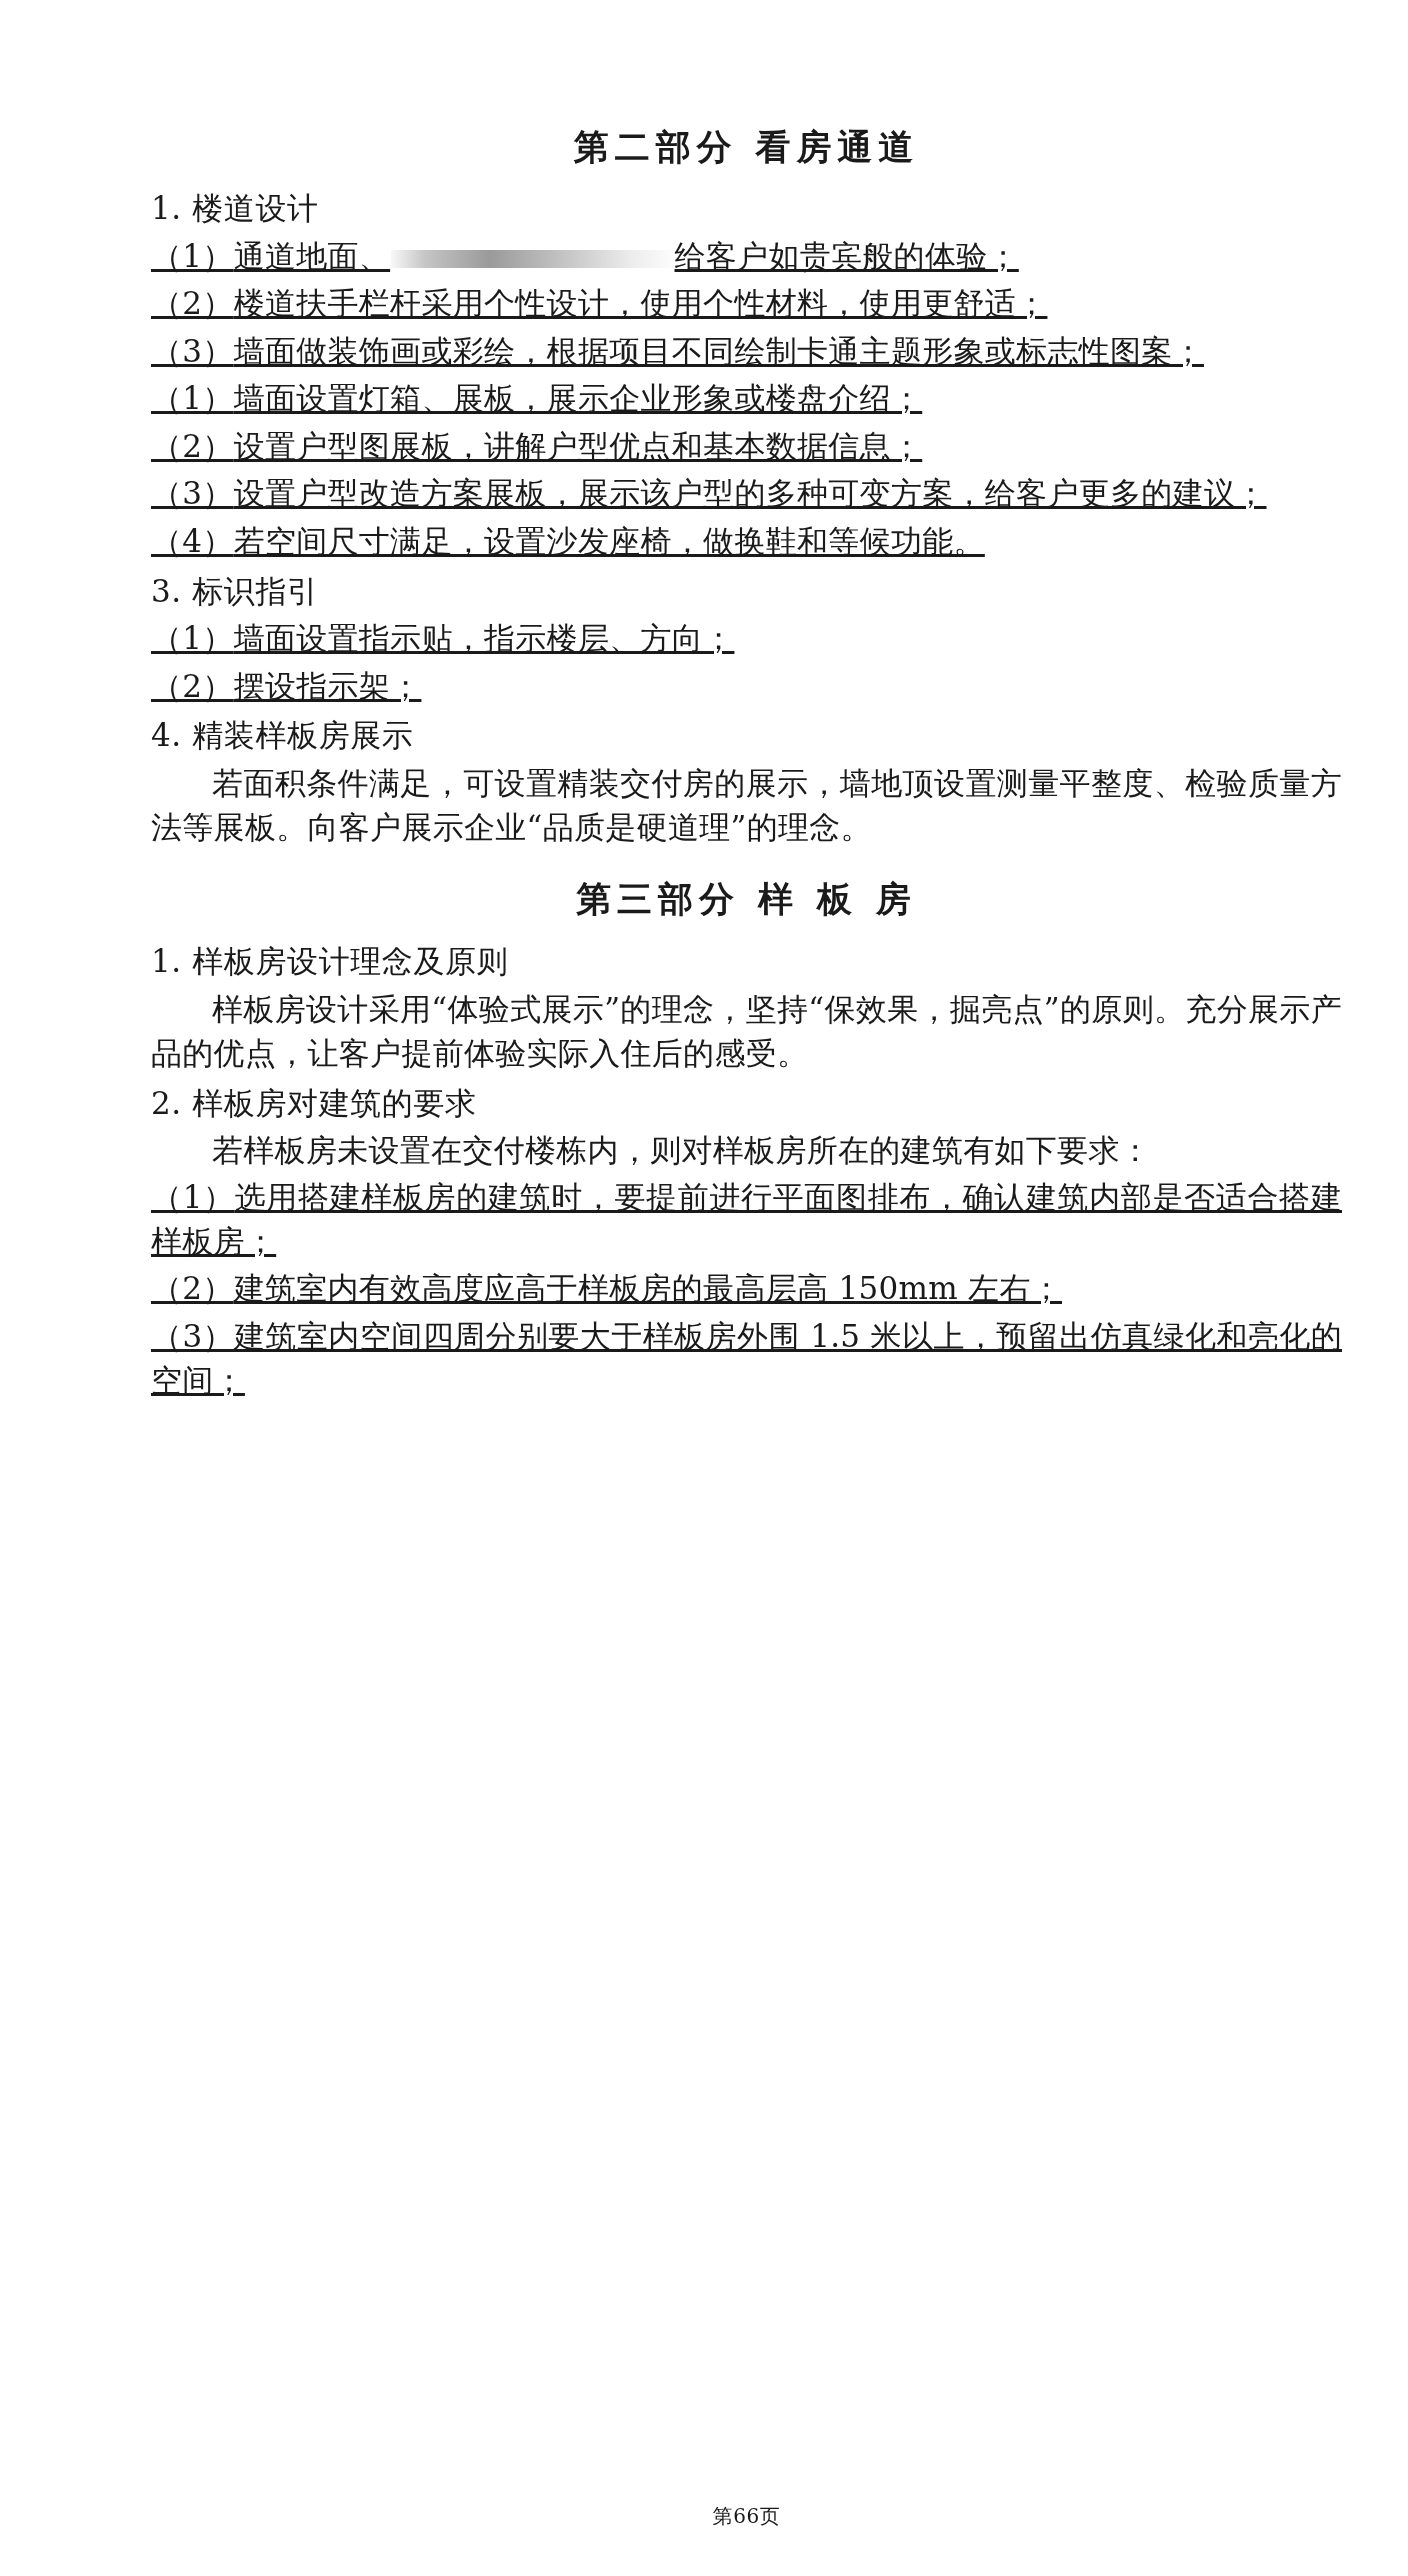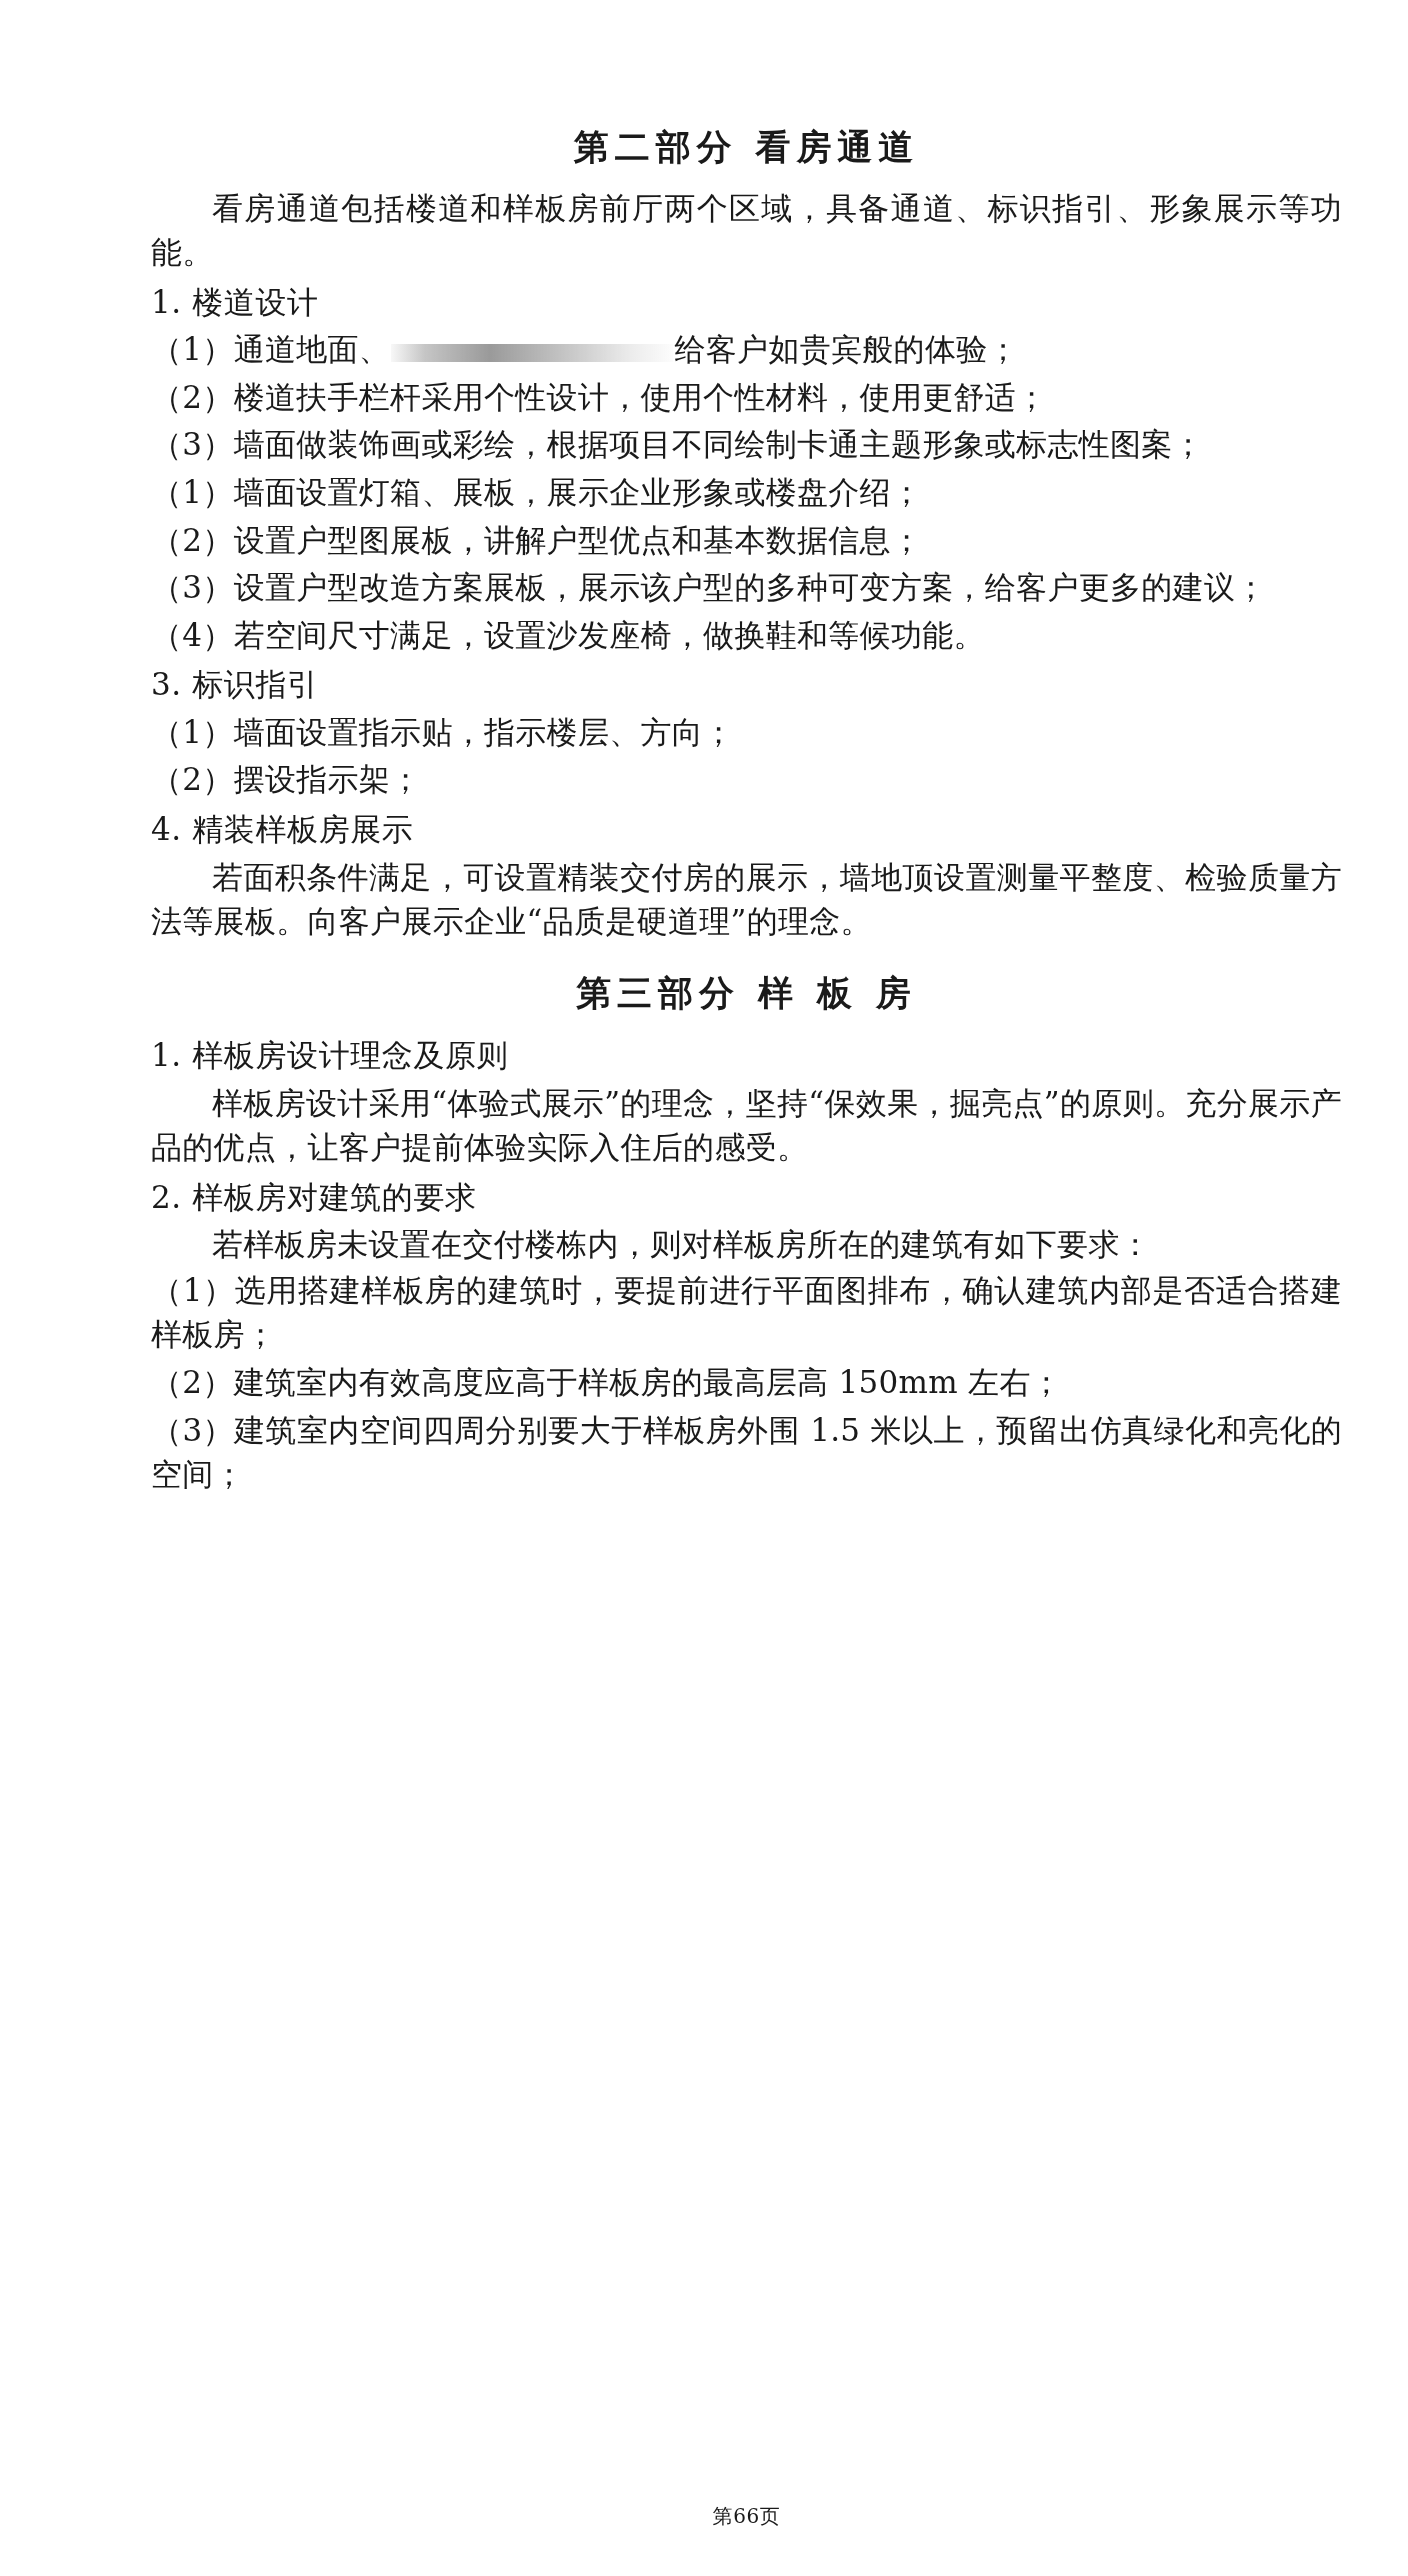--- a/index.html
+++ b/index.html
@@ -51,20 +51,21 @@
   p.indent {
     text-indent: 61px;
   }
   p.heading {
     margin: 5.9px 0 3.5px 0;
     font-weight: normal;
     letter-spacing: 0.6px;
   }
   p.item {
     margin: 0 0 3.5px 0;
+    text-decoration: underline;
   }
   .para, .item, .heading {
     text-align: justify;
     text-justify: inter-ideograph;
   }
   .redact {
     display: inline-block;
     width: 282px;
     height: 17.7px;
     vertical-align: -1.2px;
@@ -92,21 +93,20 @@
   }
 </style>
 </head>
 <body>
 
 <div class="page">
   <div class="doc-body">
 
     <h1 class="section-title second">第二部分  看房通道</h1>
 
-    <p class="para indent">看房通道包括楼道和样板房前厅两个区域，具备通道、标识指引、形象展示等功能。</p>
 
     <p class="heading">1. 楼道设计</p>
 
     <p class="item">
       <span>（1）</span><span>通道地面、</span><span class="redact"></span><span>给客户如贵宾般的体验；</span>
     </p>
 
     <p class="item">
       <span>（2）</span><span>楼道扶手栏杆采用个性设计，使用个性材料，使用更舒适；</span>
     </p>

